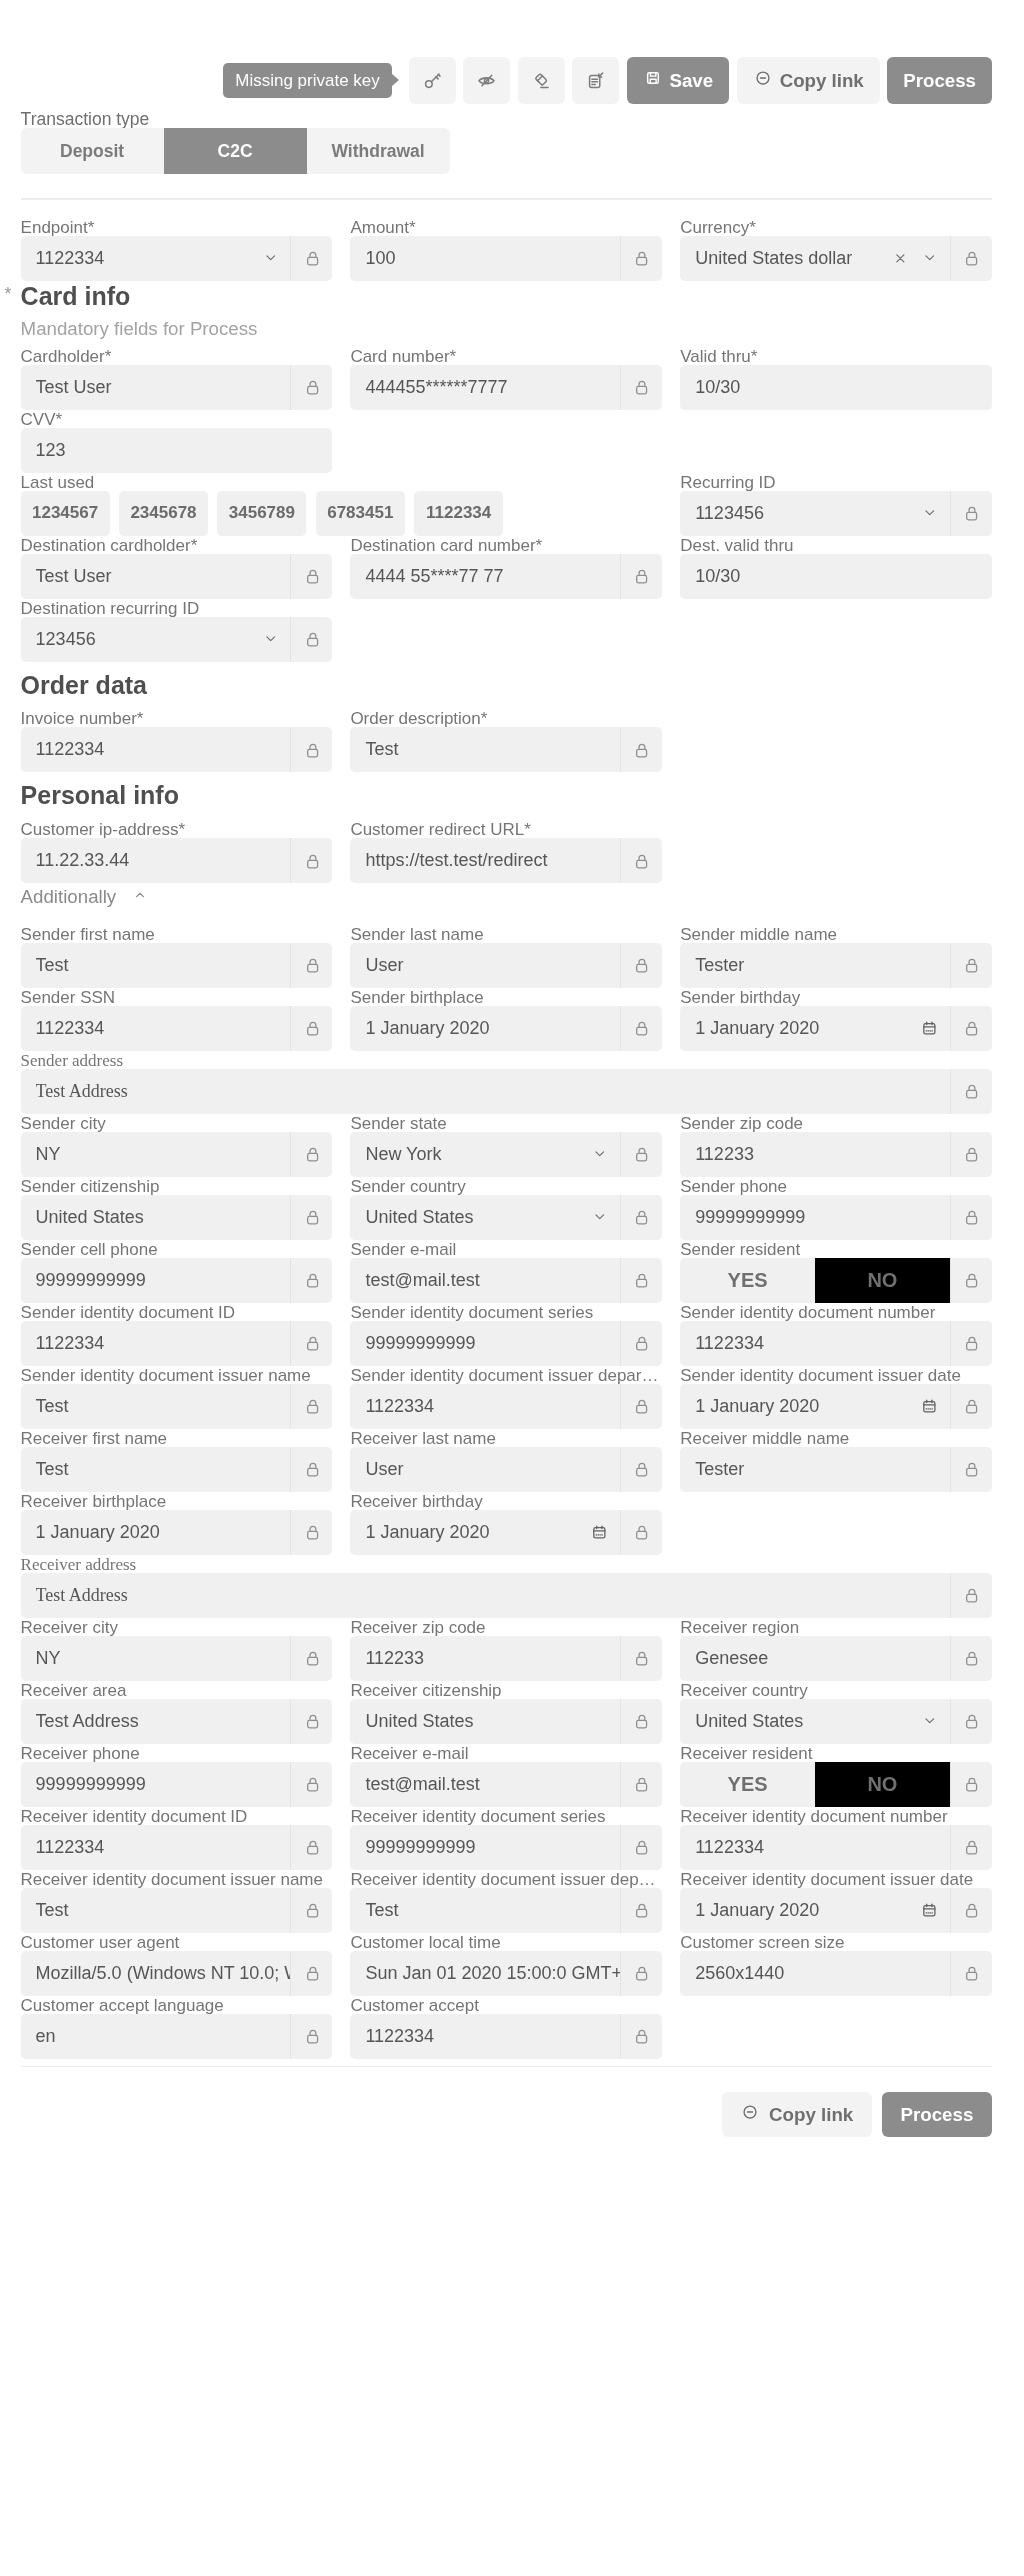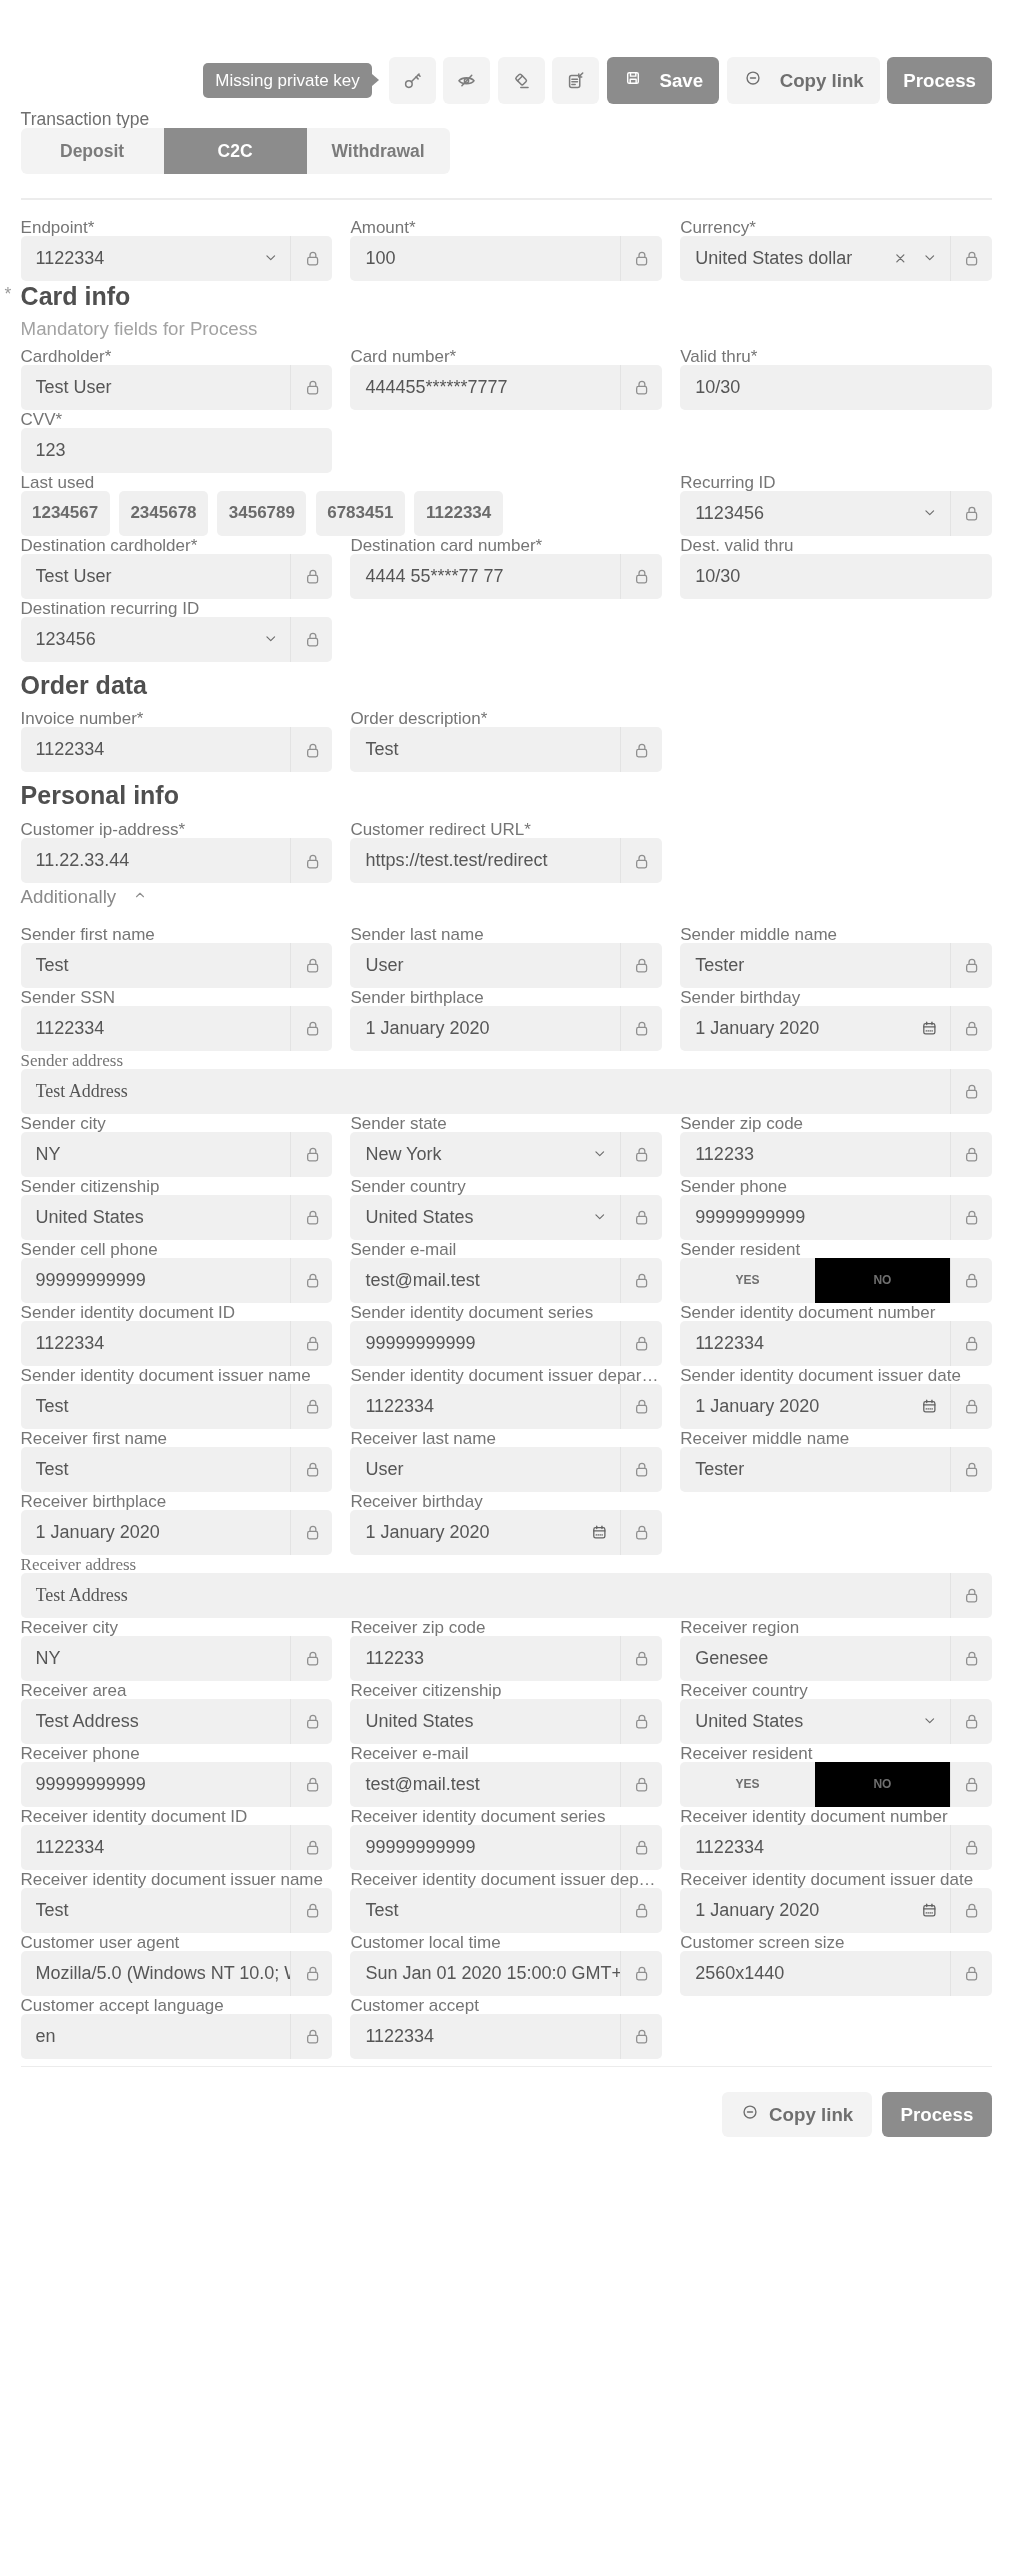--- a/index.html
+++ b/index.html
@@ -8,21 +8,21 @@
   .page{position:relative;width:1024px;height:2576px;background:#fff;padding:57px 32px 0 20.6px;overflow:hidden;}
 
   
   .toolbar{display:flex;justify-content:flex-end;align-items:center;gap:7.5px;height:47px;}
   .tooltip{display:flex;align-items:center;height:35px;background:#8c8c8c;color:#fff;
            border-radius:5px;padding:0 12.5px;font-size:17px;position:relative;margin-right:8.7px;}
   .tooltip-arrow{position:absolute;right:-6.9px;top:50%;margin-top:-6.9px;width:0;height:0;
            border-top:6.9px solid transparent;border-bottom:6.9px solid transparent;border-left:7.5px solid #8c8c8c;}
   .tbtn{display:flex;align-items:center;justify-content:center;width:47px;height:47px;
         background:#f3f3f3;border-radius:6.2px;cursor:pointer;}
-  .tbtn-wide{width:auto;padding:15px 16px;gap:17px;font-size:18.7px;font-weight:bold;color:#6f6f6f;}
+  .tbtn-wide{width:auto;padding:15px 16px;gap:7px;font-size:18.7px;font-weight:bold;color:#6f6f6f;}
   .tbtn-dark{background:#8c8c8c;color:#fff;}
 
   
   .tt-label{margin-top:6.9px;font-size:17.5px;color:#6f6f6f;line-height:17.5px;}
   .tt-control{display:inline-flex;margin-top:0;border-radius:6.2px;overflow:hidden;background:#f3f3f3;}
   .tt-seg{width:143px;height:46px;display:flex;align-items:center;justify-content:center;
           font-size:17.5px;font-weight:bold;color:#7b7b7b;cursor:pointer;}
   .tt-seg.sel{background:#8c8c8c;color:#fff;}
 
   .divider{height:1.2px;background:#ececec;margin-top:24px;}
@@ -43,21 +43,21 @@
   .fsep{flex:none;width:1.2px;align-self:stretch;background:#e3e3e3;}
   .flock{flex:none;width:41px;align-self:stretch;display:flex;align-items:center;justify-content:center;cursor:pointer;}
   .pad-r{padding-right:15px;}
 
   .chips{display:flex;gap:9.4px;}
   .chip{width:89px;height:45px;border-radius:5px;background:#f0f0f0;display:flex;align-items:center;
         justify-content:center;font-size:17px;font-weight:bold;color:#6b6b6b;cursor:pointer;}
 
   .toggle{padding:0;cursor:pointer;}
   .tseg{flex:1;align-self:stretch;display:flex;align-items:center;justify-content:center;
-        font-size:12px;font-weight:bold;color:#6f6f6f;}
+        font-size:20px;font-weight:bold;color:#6f6f6f;}
   .tseg.sel{background:#000000;}
 
   .sheading{position:relative;margin:10px 0 12.5px 0;}
   .sheading.first{margin:2.5px 0 9.4px 0;}
   .sheading h2{margin:0;font-size:25px;line-height:27.4px;font-weight:bold;color:#4f4f4f;}
   .sheading .star{position:absolute;left:-16px;top:1.2px;font-size:17.5px;color:#9a9a9a;}
   .ssub{margin-top:8.7px;font-size:18.7px;line-height:20px;color:#a2a2a2;}
 
   .addl{display:flex;align-items:center;gap:16px;margin:2.5px 0 18.7px 0;font-size:18.7px;
         color:#8a8a8a;cursor:pointer;width:fit-content;}

